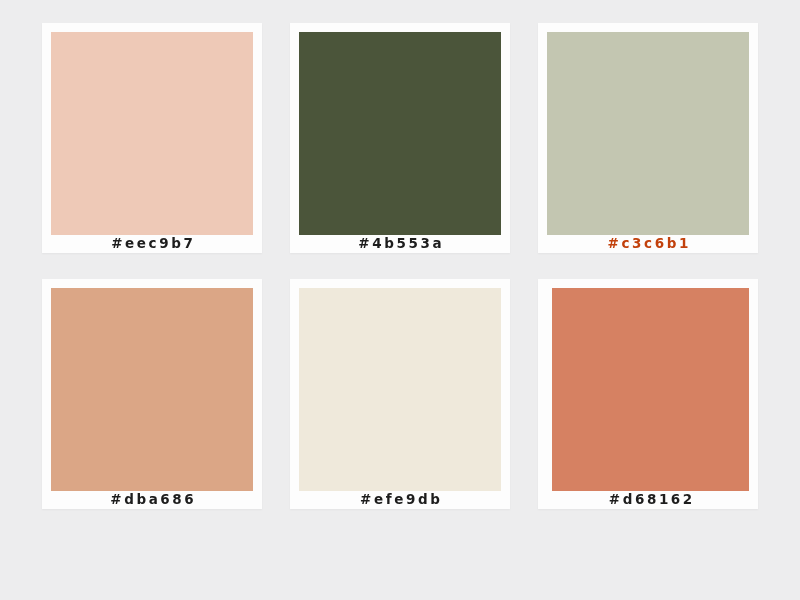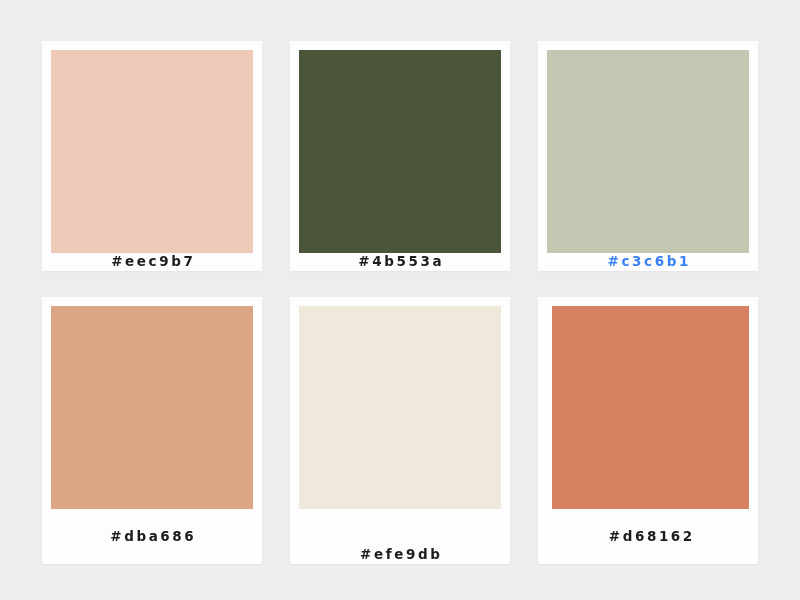--- a/index.html
+++ b/index.html
@@ -11,21 +11,21 @@
     width: 800px;
     height: 600px;
     background: #ededee;
     font-family: "DejaVu Sans", "Liberation Sans", sans-serif;
     overflow: hidden;
   }
 
   #palette-grid {
     position: absolute;
     left: 42px;
-    top: 41px;
+    top: 23px;
     width: 716px;
     height: 424px;
     display: grid;
     grid-template-columns: repeat(3, 1fr);
     grid-template-rows: repeat(2, 1fr);
     column-gap: 28px;
     row-gap: 26px;
   }
 
   .swatch-card {
@@ -71,29 +71,29 @@
     <div class="swatch-label" style="color: rgb(29, 29, 29);">#eec9b7</div>
   </div>
 
   <div class="swatch-card" style="background-color: rgb(253, 253, 253);">
     <div class="swatch-color" style="background-color: rgb(75, 85, 58);"></div>
     <div class="swatch-label" style="color: rgb(29, 29, 29);">#4b553a</div>
   </div>
 
   <div class="swatch-card" style="background-color: rgb(253, 253, 253);">
     <div class="swatch-color" style="background-color: rgb(195, 198, 177);"></div>
-    <div class="swatch-label" style="color: #3b82f6;">#c3c6b1</div>
+    <div class="swatch-label" style="color: #c2410c;">#c3c6b1</div>
   </div>
 
   <div class="swatch-card" style="background-color: rgb(253, 253, 253);">
     <div class="swatch-color" style="background-color: rgb(219, 166, 134);"></div>
     <div class="swatch-label" style="color: rgb(29, 29, 29); text-align: right;">#dba686</div>
   </div>
 
-  <div class="swatch-card" style="background-color: rgb(253, 253, 253); gap: 37px;">
+  <div class="swatch-card" style="background-color: rgb(253, 253, 253);">
     <div class="swatch-color" style="background-color: rgb(239, 233, 219);"></div>
     <div class="swatch-label" style="color: rgb(29, 29, 29);">#efe9db</div>
   </div>
 
   <div class="swatch-card" style="background-color: rgb(253, 253, 253); padding-left: 14px;">
     <div class="swatch-color" style="background-color: rgb(214, 129, 98);"></div>
     <div class="swatch-label" style="color: rgb(29, 29, 29);">#d68162</div>
   </div>
 
 </div>

